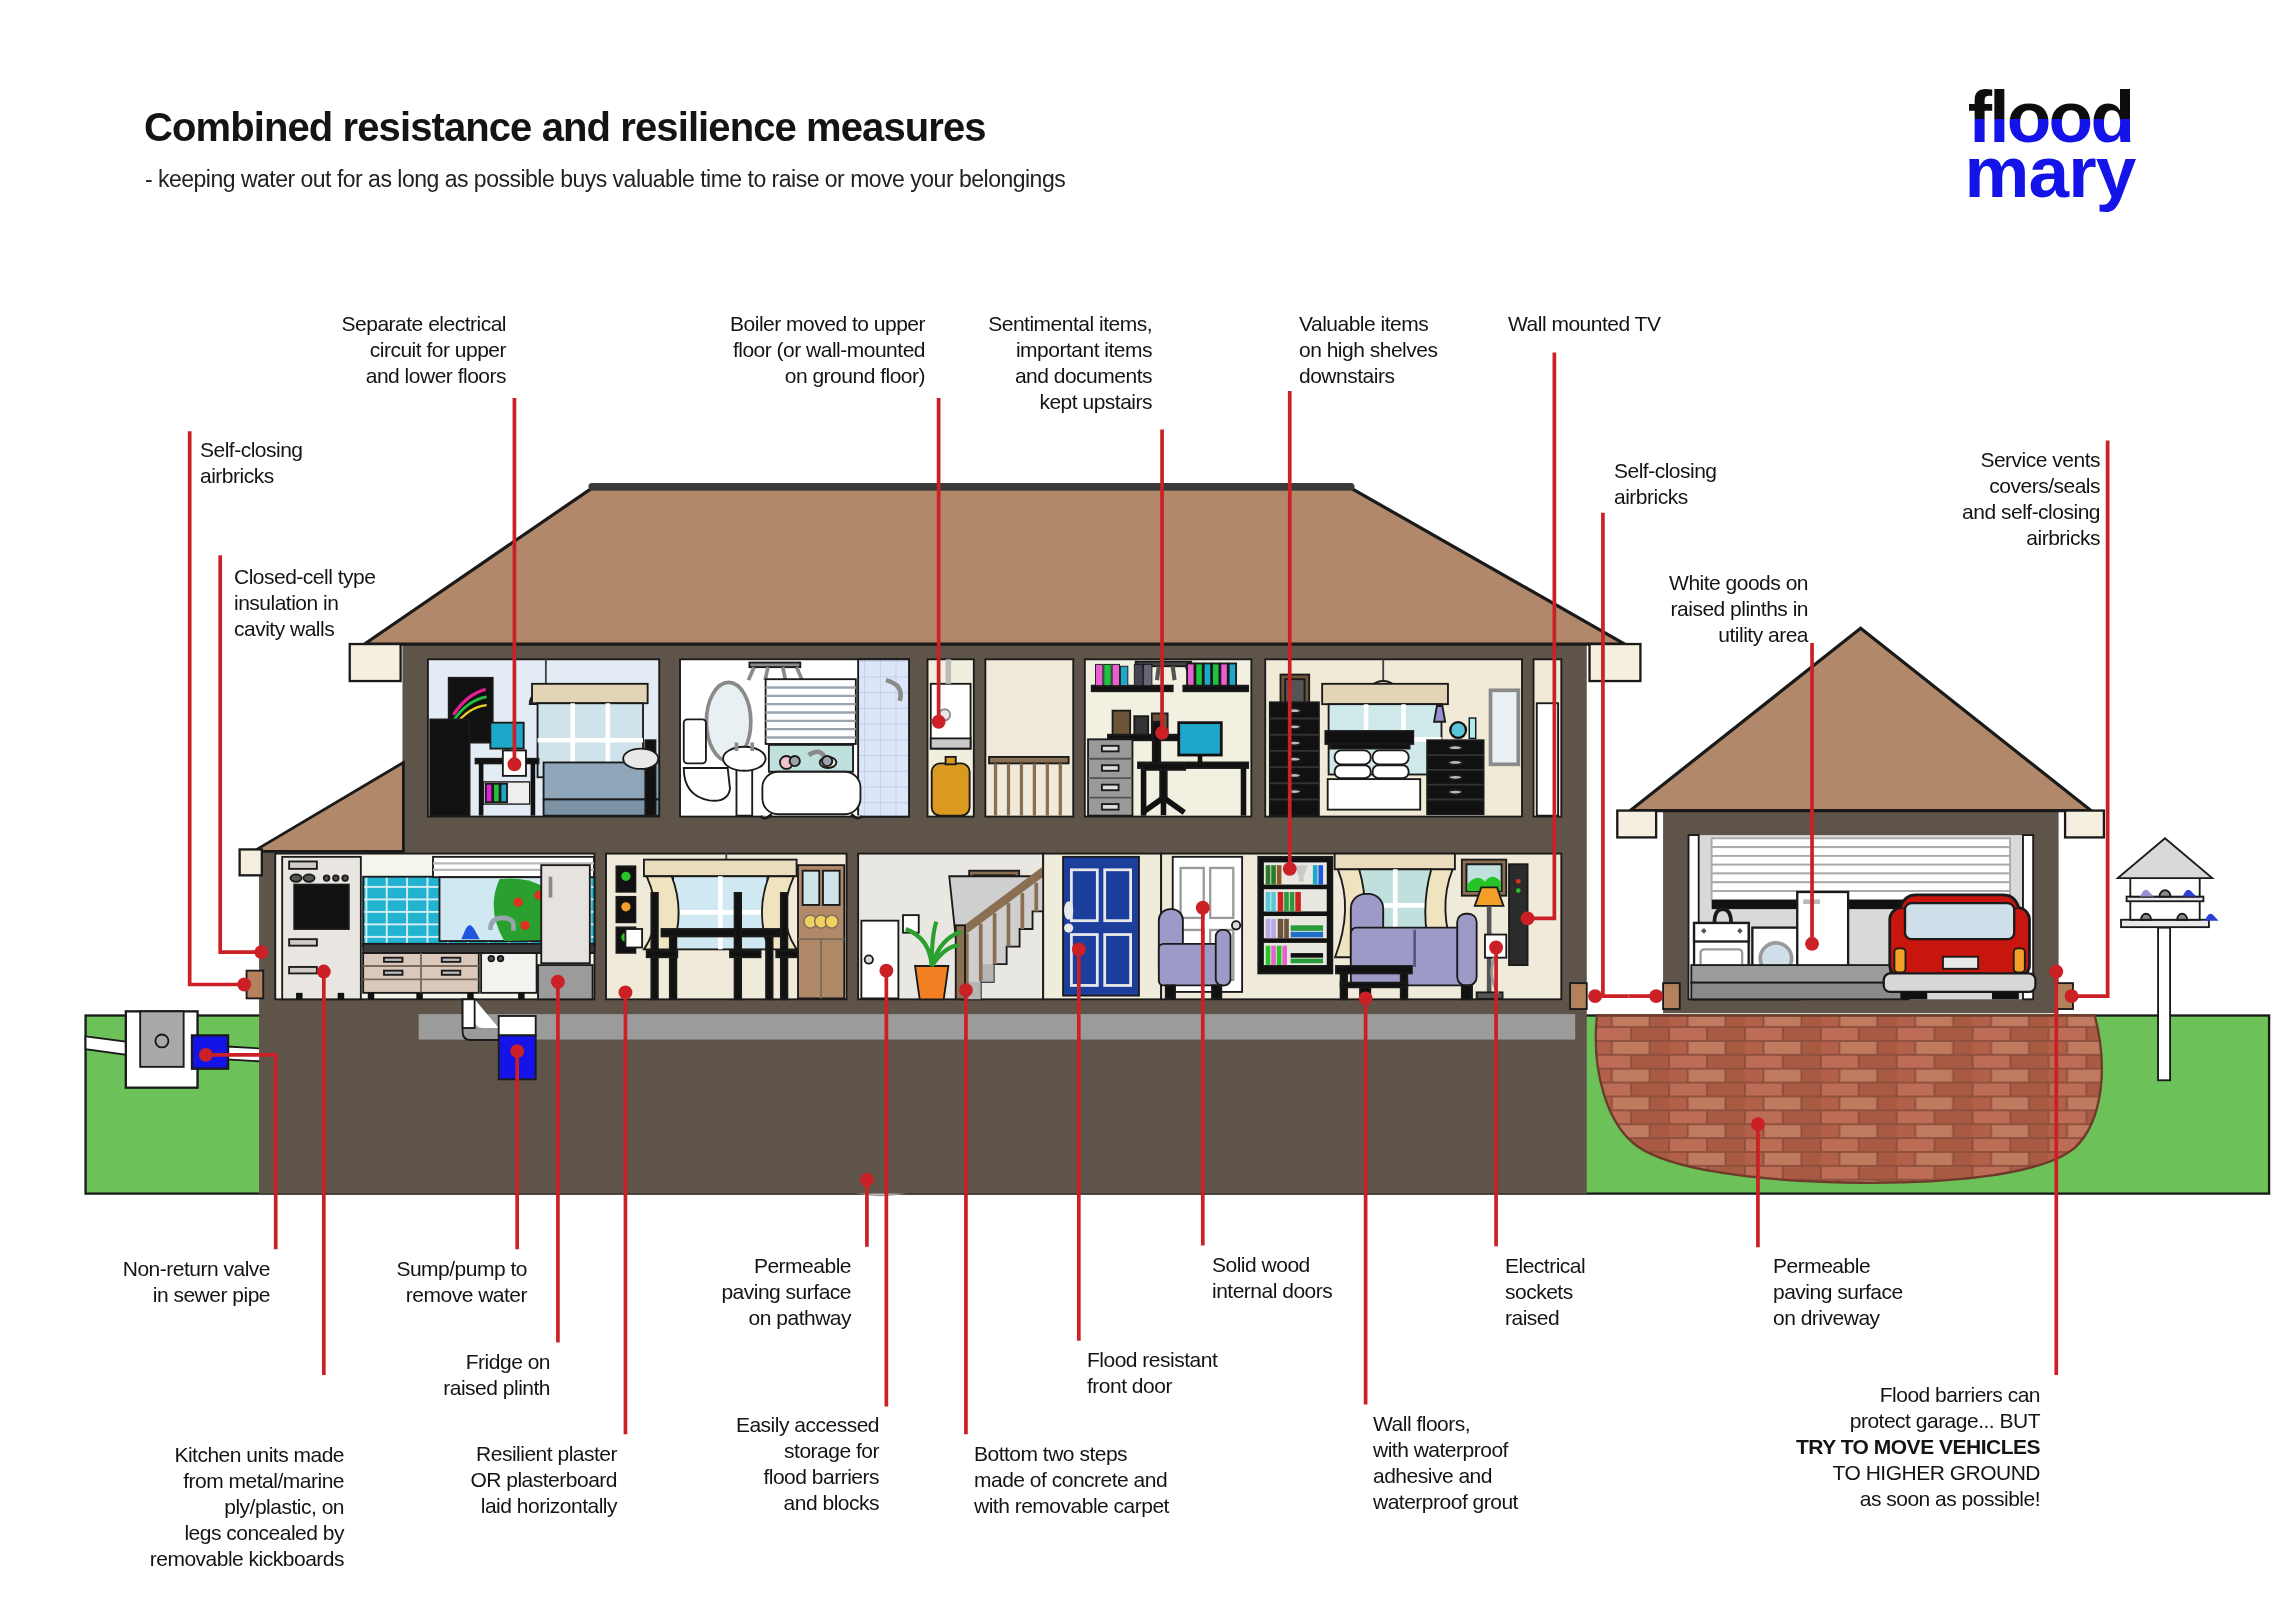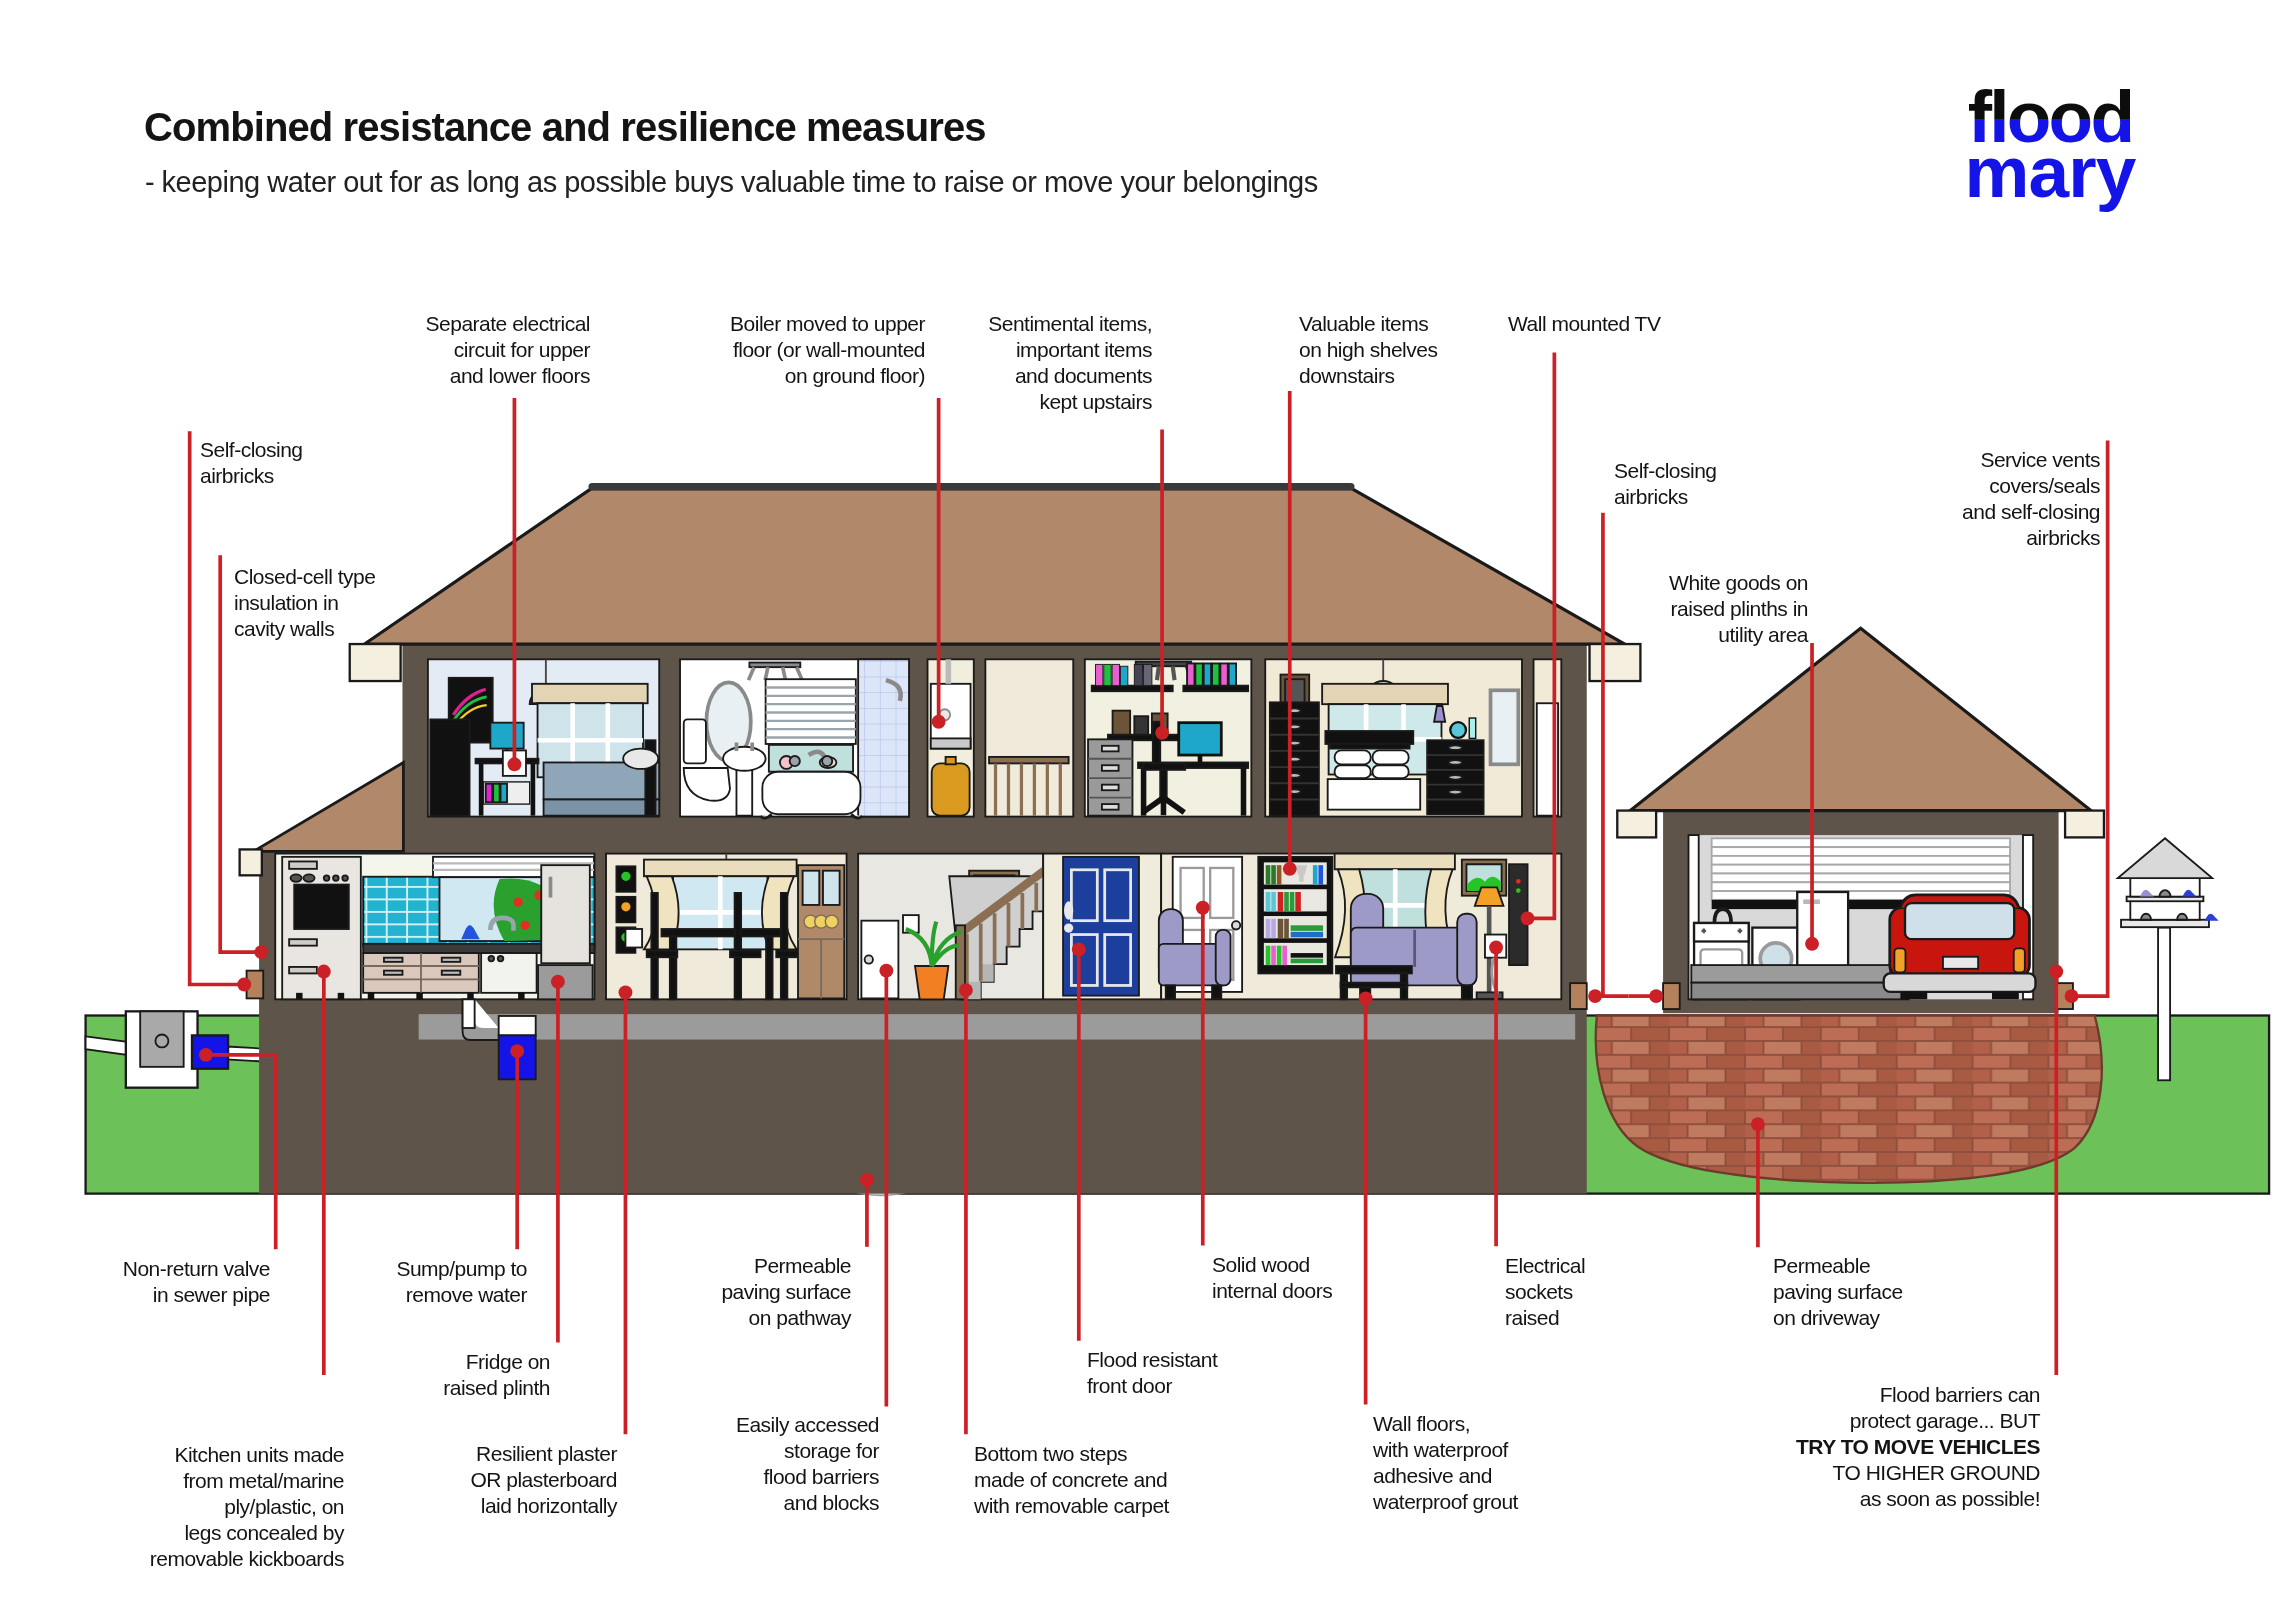--- a/index.html
+++ b/index.html
@@ -1,21 +1,21 @@
 <!DOCTYPE html>
 <html style="--accent: #cb2026;font-size:7.4px"><head>
 <meta charset="utf-8">
 <style>
   html,body{margin:0;padding:0;background:#ffffff;}
   body{width:2295px;height:1623px;position:relative;overflow:hidden;
        font-family:"Liberation Sans",sans-serif;color:#1a1a1a;}
   #stage{position:absolute;left:0;top:0;width:2295px;height:1287px;}
   .hdr{position:absolute;left:144px;top:105px;width:1573px;}
   .hdr h1{margin:0;font-size:40px;font-weight:700;letter-spacing:-0.9px;color:#141414;}
-  .hdr p{margin:15.7px 0 0 0.9px;font-size:29px;font-weight:400;letter-spacing:-0.5px;color:#222;}
+  .hdr p{margin:15.7px 0 0 0.9px;font-size:23px;font-weight:400;letter-spacing:-0.5px;color:#222;}
   .logo{position:absolute;left:1911px;top:83px;width:278px;text-align:center;line-height:.92;}
   .logo .flood{font-size:73px;font-weight:700;letter-spacing:-2.8px;
       background:linear-gradient(180deg,#0d0d0d 54%,#1414e8 54%);
       -webkit-background-clip:text;background-clip:text;color:transparent;display:inline-block;}
   .logo .mary{font-size:73px;font-weight:800;letter-spacing:-0.9px;color:#1414e8;margin-top:-12px;}
   #illustration,#leader-overlay{position:absolute;left:0;top:0;}
   #leader-overlay{pointer-events:none;}
   .leader{fill:none;stroke:#cb2026;stroke-width:8;}
   .leader-dot{fill:#cb2026;}
   .callout{position:absolute;font-size:21px;line-height:26px;letter-spacing:-0.5px;color:#141414;white-space:nowrap;}
@@ -595,21 +595,21 @@
       <circle cx="2952" cy="2158" r="15" class="leader-dot"></circle>
       <polyline points="3234,2048 3234,2694" class="leader"></polyline>
       <circle cx="3234" cy="2048" r="15" class="leader-dot"></circle>
       <polyline points="3800,2430 3800,2696" class="leader"></polyline>
       <circle cx="3800" cy="2430" r="15" class="leader-dot"></circle>
       <polyline points="4445,2100 4445,2972" class="leader"></polyline>
       <circle cx="4445" cy="2100" r="15" class="leader-dot"></circle>
     </svg>
 
   <div id="callouts">
-      <div class="callout right" style="right: 1705px; top: 311px;">
+      <div class="callout right" style="right: 1789px; top: 311px;">
         <div>Separate electrical</div>
         <div>circuit for upper</div>
         <div>and lower floors</div>
       </div>
       <div class="callout right" style="right: 1370px; top: 311px;">
         <div>Boiler moved to upper</div>
         <div>floor (or wall-mounted</div>
         <div>on ground floor)</div>
       </div>
       <div class="callout right" style="right: 1143px; top: 311px;">

